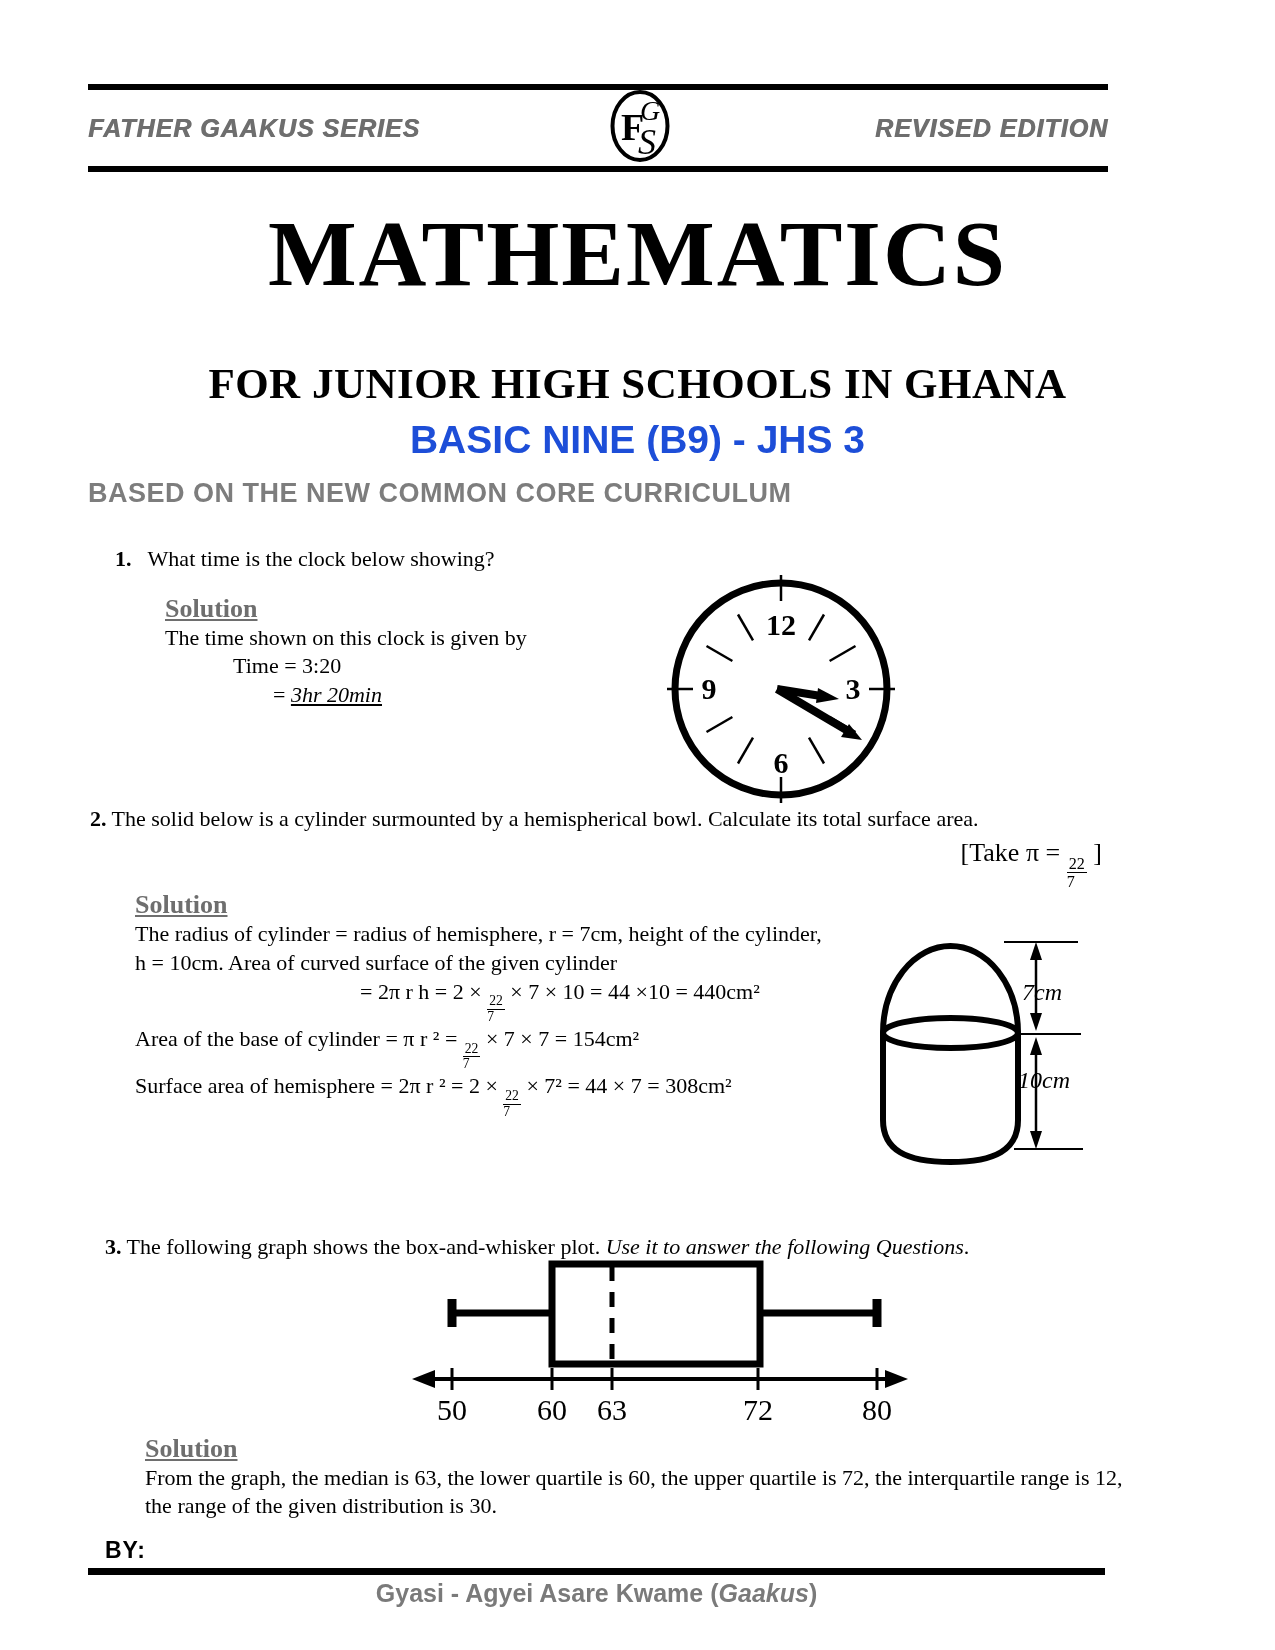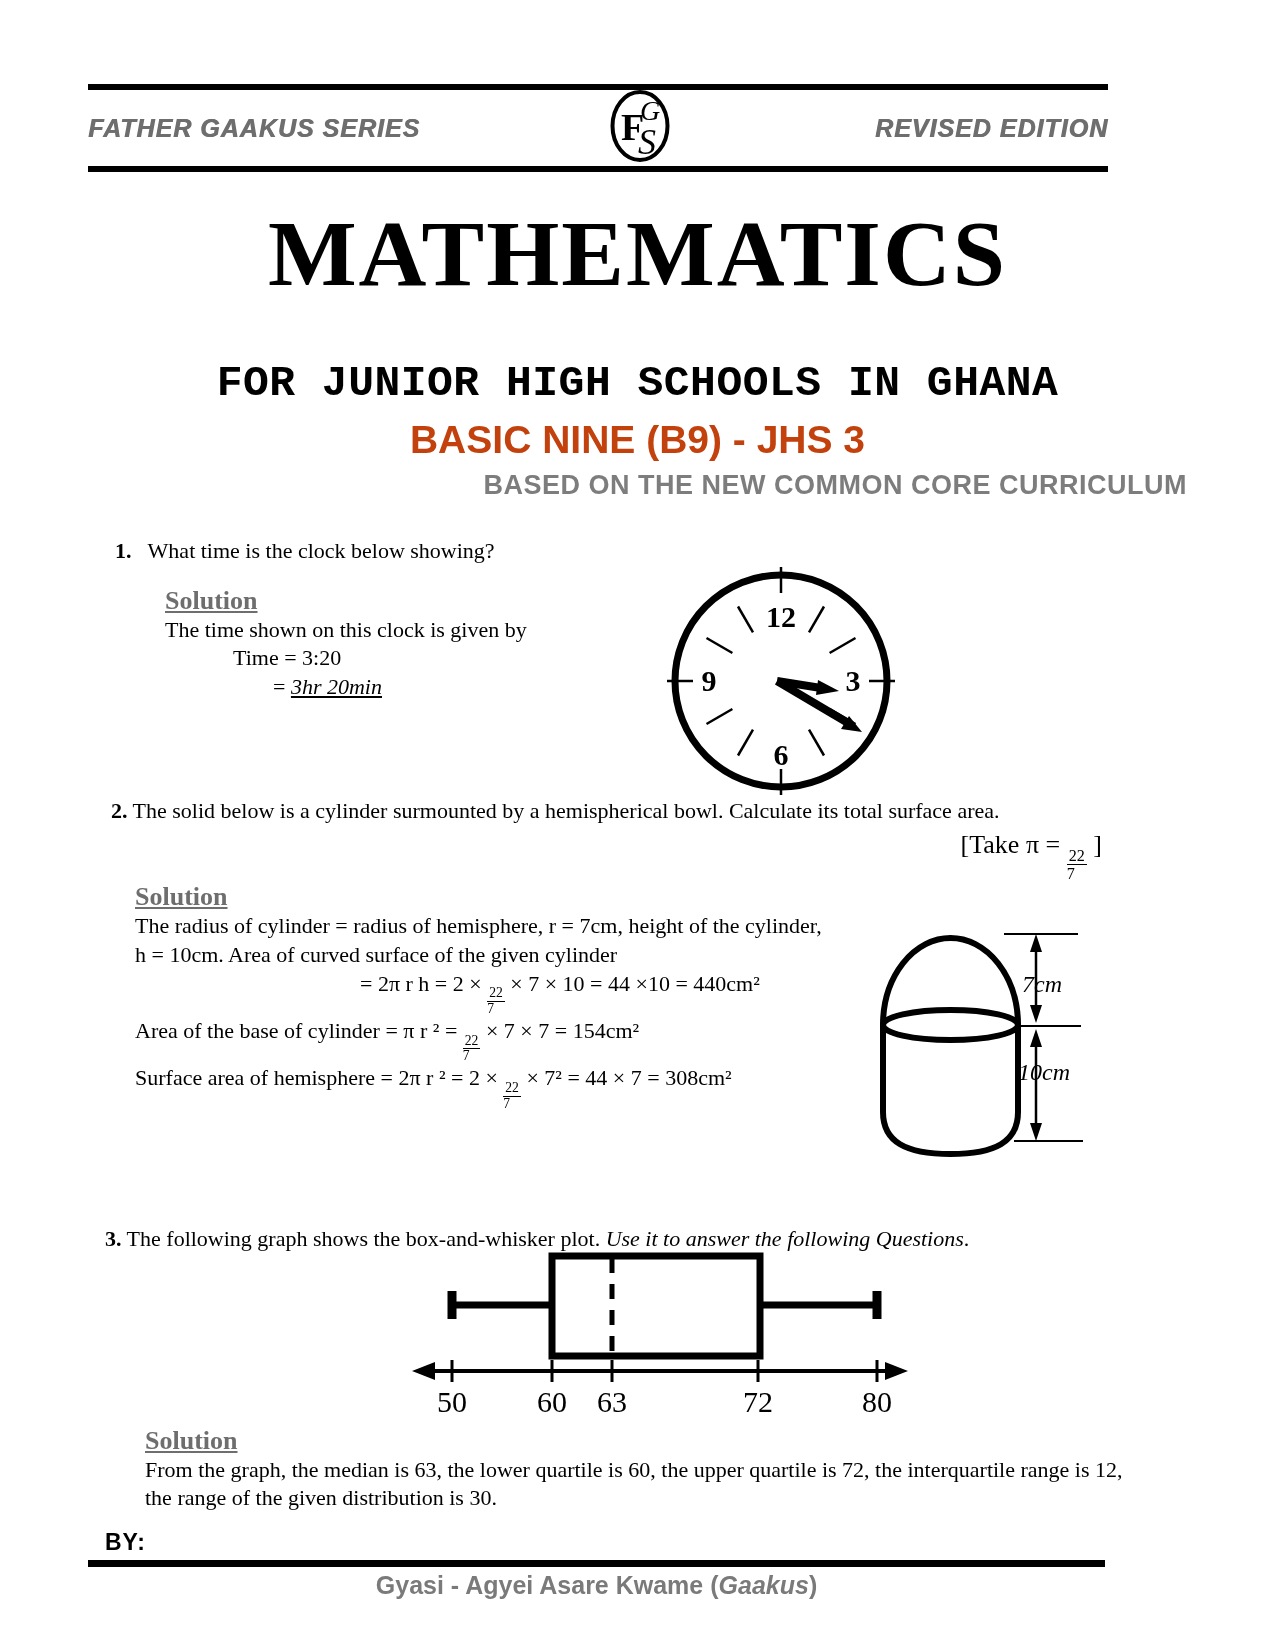--- a/index.html
+++ b/index.html
@@ -20,43 +20,43 @@
   .masthead { display: flex; align-items: center; justify-content: space-between; height: 76px; margin-right: 79px; }
   .masthead .brand {
     font-family: "Liberation Sans", sans-serif;
     font-weight: 700; font-style: italic;
     font-size: 25px; letter-spacing: 1px; color: #6e6e6e;
     text-shadow: 0.7px 0 #6e6e6e;
   }
   .logo-wrap { flex: 0 0 auto; margin: 0 55px 0 40px; }
   
   .main-title { margin-top: 34px; text-align: center; font-weight: 700; font-size: 94px; letter-spacing: 2px; line-height: 1.0; }
-  .sub1 { margin-top: 62px; text-align: center; font-family: Liberation Mono, monospace; font-weight: 700; font-size: 43px; letter-spacing: 0.5px; line-height: 1.0; }
-  .sub2 { margin-top: 15px; text-align: center; font-family: "Liberation Sans", sans-serif; font-weight: 700; font-size: 39px; color: #c2410c; line-height: 1.0; }
-  .sub3 { margin-top: 13px; text-align: right; font-family: "Liberation Sans", sans-serif; font-weight: 700; font-size: 27px; color: #7d7d7d; letter-spacing: 0.5px; line-height: 1.0; }
+  .sub1 { margin-top: 62px; text-align: center; font-family: Liberation Serif, serif; font-weight: 700; font-size: 43px; letter-spacing: 0.5px; line-height: 1.0; }
+  .sub2 { margin-top: 15px; text-align: center; font-family: "Liberation Sans", sans-serif; font-weight: 700; font-size: 39px; color: #1d4ed8; line-height: 1.0; }
+  .sub3 { margin-top: 21px; text-align: left; font-family: "Liberation Sans", sans-serif; font-weight: 700; font-size: 27px; color: #7d7d7d; letter-spacing: 0.5px; line-height: 1.0; }
   
   .body-text { font-size: 22px; line-height: 1.3; }
   .qnum { font-weight: 700; }
   .sol-label {
     display: inline-block;
     font-weight: 700; font-size: 26px; color: #6e6e6e;
     text-decoration: underline;
   }
   
   .q1 { position: relative; margin-top: 38px; min-height: 252px; }
   .q1 .qline { margin-left: 27px; }
   .q1 .sol-label { margin-left: 77px; margin-top: 20px; }
   .q1 .intro { margin-left: 77px; }
   .q1 .time-line { margin-left: 145px; }
   .q1 .result-line { margin-left: 185px; }
   .result-ul { font-style: italic; text-decoration: underline; }
   .clock-abs { position: absolute; left: 577px; top: 28px; text-decoration: underline; }
   
   .q2 { position: relative; margin-top: 8px; min-height: 350px; }
-  .q2 .qline { margin-left: 23px; }
+  .q2 .qline { margin-left: 2px; }
   .take-line { margin-top: 4px; text-align: right; margin-right: 85px; font-size: 26px; }
   .q2 .sol-label { margin-left: 47px; margin-top: 0px; }
   .q2 .para { margin-left: 47px; width: 700px; }
   .q2 .mline { margin-left: 47px; width: 790px; }
   .q2 .mline.centered { padding-left: 225px; width: 860px; }
   .dunder { text-decoration: underline; text-decoration-style: double; }
   .cyl-abs { position: absolute; left: 788px; top: 133px; }
   .frac { display: inline-flex; flex-direction: column; vertical-align: -0.5em; text-align: left; font-size: 0.62em; line-height: 1.08; font-weight: 400; }
   .frac .fnum { border-bottom: 1.5px solid #000; padding: 0 2px; }
   

